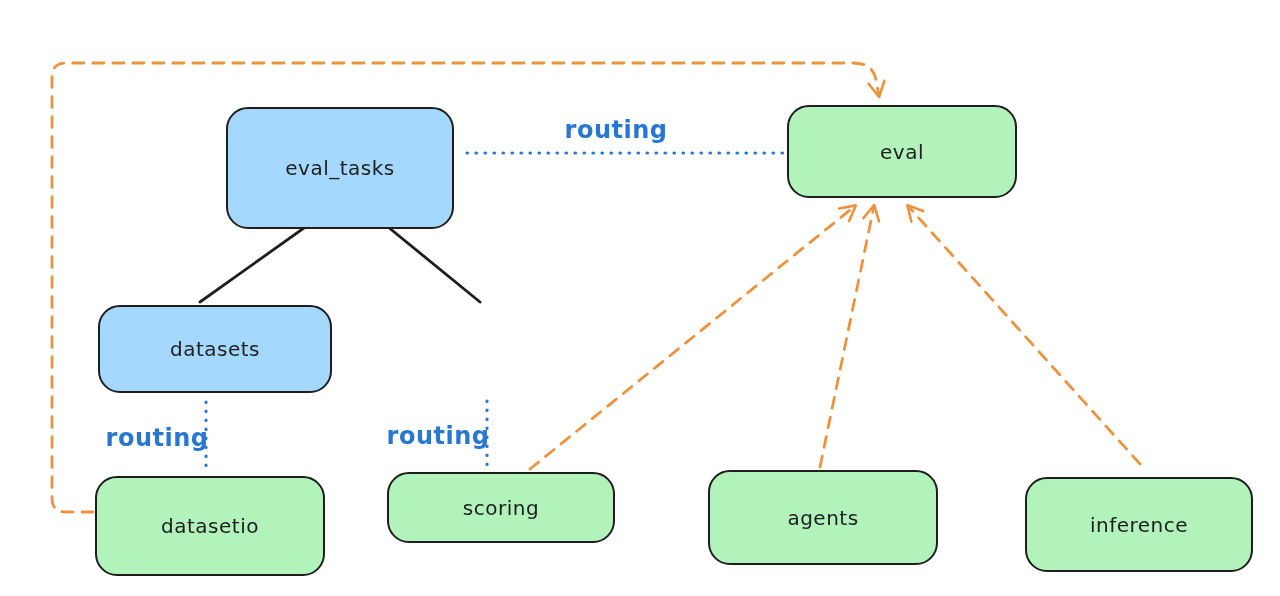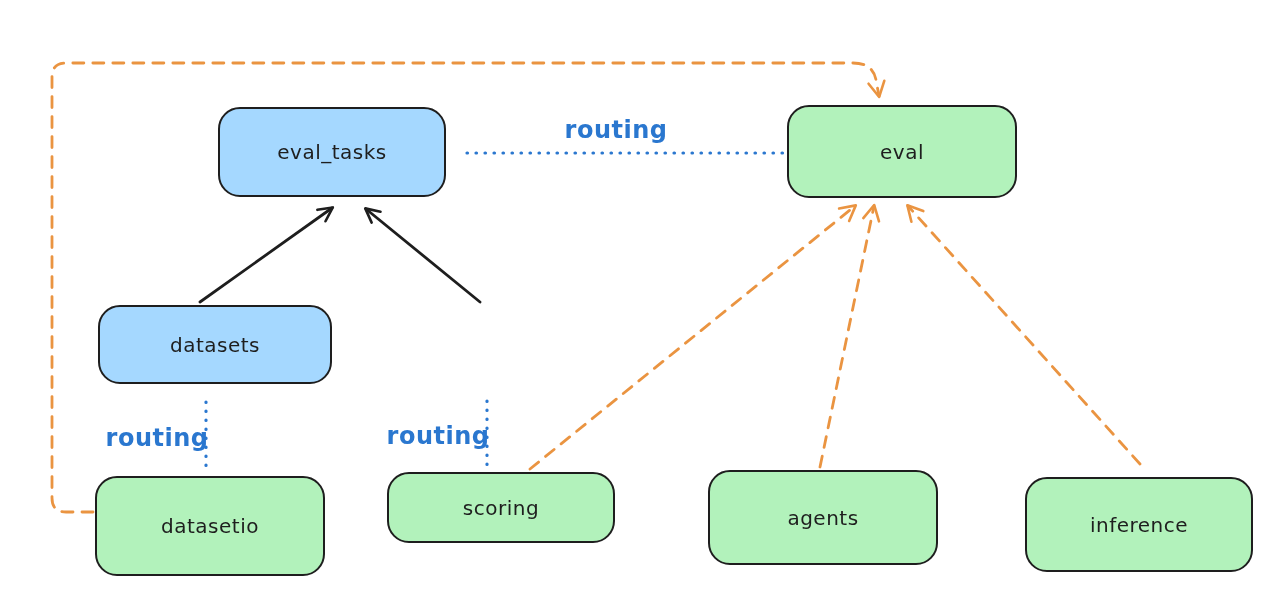--- a/index.html
+++ b/index.html
@@ -65,29 +65,29 @@
     <path d="M 467 153 L 783 153" fill="none" stroke="#2a77cf" stroke-width="3.2" stroke-linecap="round" stroke-dasharray="0.5 8.5"></path>
     <path d="M 206 402 L 206 471" fill="none" stroke="#2a77cf" stroke-width="3.2" stroke-linecap="round" stroke-dasharray="0.5 8.5"></path>
     <path d="M 487 401 L 487 469" fill="none" stroke="#2a77cf" stroke-width="3.2" stroke-linecap="round" stroke-dasharray="0.5 8.5"></path>
 
     <path d="M 93 512 L 66 512 Q 52 512 52 498 L 52 77 Q 52 63 66 63 L 853 63 Q 873 63 876 80 L 879 96" fill="none" stroke="#ea9441" stroke-width="2.8" stroke-linecap="round" stroke-dasharray="11 9" marker-end="url(#arrowOrange)"></path>
     <path d="M 530 469 L 855 206" fill="none" stroke="#ea9441" stroke-width="2.8" stroke-linecap="round" stroke-dasharray="11 9" marker-end="url(#arrowOrange)"></path>
     <path d="M 820 467 L 874 206" fill="none" stroke="#ea9441" stroke-width="2.8" stroke-linecap="round" stroke-dasharray="11 9" marker-end="url(#arrowOrange)"></path>
     <path d="M 1140 464 L 908 206" fill="none" stroke="#ea9441" stroke-width="2.8" stroke-linecap="round" stroke-dasharray="11 9" marker-end="url(#arrowOrange)"></path>
   </svg>
 
-  <div class="node blue" style="left:218px;  top:107px; width:228px; height:90px;align-items:center;">
+  <div class="node blue" style="left:226px;  top:107px; width:228px; height:122px;align-items:center;">
     <span>eval_tasks</span>
   </div>
 
   <div class="node green" style="left:787px;  top:105px; width:230px; height:93px;">
     <span>eval</span>
   </div>
 
-  <div class="node blue" style="left:98px;   top:305px; width:234px; height:79px;">
+  <div class="node blue" style="left:98px;   top:305px; width:234px; height:88px;">
     <span>datasets</span>
   </div>
 
 
   <div class="node green" style="left:95px;   top:476px; width:230px; height:100px;">
     <span>datasetio</span>
   </div>
 
   <div class="node green" style="left:387px;  top:472px; width:228px; height:71px;text-align:center;">
     <span>scoring</span>

